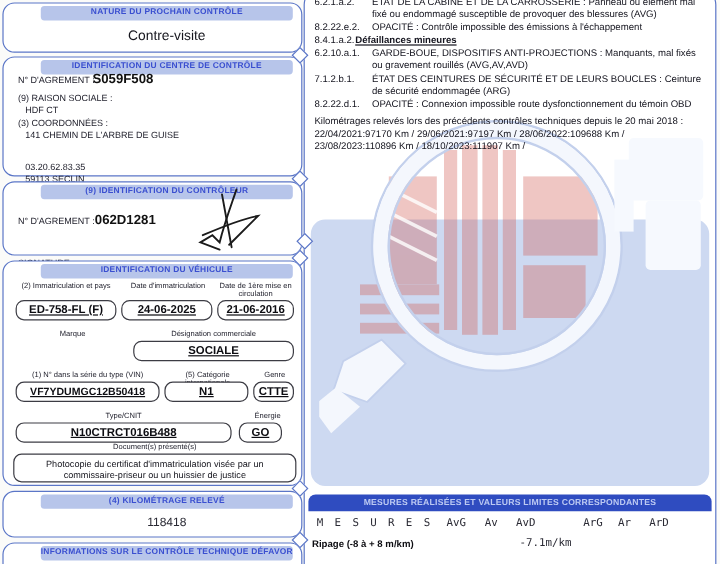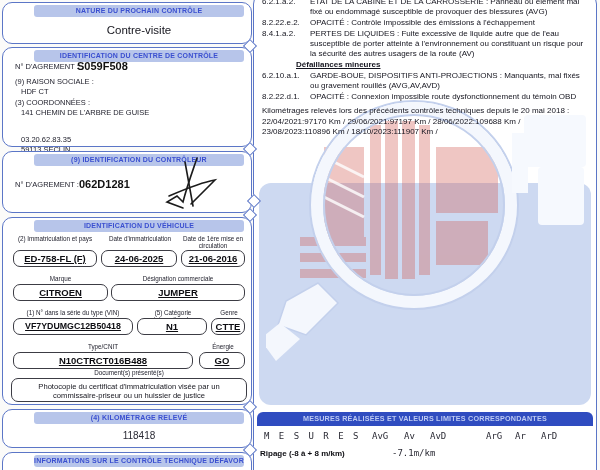--- a/index.html
+++ b/index.html
@@ -44,21 +44,21 @@
   .bluezone{position:absolute;top:192px;left:5px;right:5px;height:222px;background:#cdd9f1;
             border-radius:12px;z-index:1;}
   .watermark{position:absolute;top:96px;left:12px;z-index:2;}
 
   .mesures-bar{position:absolute;top:421px;left:3px;right:3px;height:14px;background:#2f4cc0;
                border-radius:6px 6px 0 0;text-align:center;font-size:7.2px;font-weight:bold;
                color:#bcc9f2;line-height:14px;letter-spacing:.2px;z-index:3;}
   .mono{font-family:"DejaVu Sans Mono",monospace;}
   .mes-col{position:absolute;font-size:9px;color:#2a2a34;}
   .ripage-lbl{position:absolute;font-size:8px;font-weight:bold;color:#0d0d12;}
-  .ripage-val{position:absolute;font-size:9px;color:#2a2a34;}
+  .ripage-val{position:absolute;font-size:9px;color:#2a2a34;margin-left:41px;}
 
   .sig-wrap{position:absolute;}
 </style>
 </head>
 <body>
 
 <div class="page">
 
   <div class="right-panel">
 
@@ -106,31 +106,34 @@
     <span class="defect-text">ÉTAT DE LA CABINE ET DE LA CARROSSERIE : Panneau ou élément mal fixé ou endommagé susceptible de provoquer des blessures (AVG)</span>
   </div>
 
   <div class="defect-row">
     <span class="defect-code">8.2.22.e.2.</span>
     <span class="defect-text">OPACITÉ : Contrôle impossible des émissions à l'échappement</span>
   </div>
 
   <div class="defect-row">
     <span class="defect-code">8.4.1.a.2.</span>
-    <span class="defect-text">PERTES DE LIQUIDES : Fuite excessive de liquide autre que de l'eau susceptible de porter atteinte à l'environnement ou constituant un risque pour la sécurité des autres usagers de la route (AV)</span>
   </div>
 </div>
       <div class="mineures-title">Défaillances mineures</div>
       <div id="mineures-list">
 
   <div class="defect-row">
     <span class="defect-code">6.2.10.a.1.</span>
     <span class="defect-text">GARDE-BOUE, DISPOSITIFS ANTI-PROJECTIONS : Manquants, mal fixés ou gravement rouillés (AVG,AV,AVD)</span>
   </div>
 
+  <div class="defect-row">
+    <span class="defect-code">7.1.2.b.1.</span>
+    <span class="defect-text">ÉTAT DES CEINTURES DE SÉCURITÉ ET DE LEURS BOUCLES : Ceinture de sécurité endommagée (ARG)</span>
+  </div>
 
   <div class="defect-row">
     <span class="defect-code">8.2.22.d.1.</span>
     <span class="defect-text">OPACITÉ : Connexion impossible route dysfonctionnement du témoin OBD</span>
   </div>
 </div>
       <div class="kilometrages">Kilométrages relevés lors des précédents contrôles techniques depuis le 20 mai 2018 : 22/04/2021:97170 Km / 29/06/2021:97197 Km / 28/06/2022:109688 Km / 23/08/2023:110896 Km / 18/10/2023:111907 Km /</div>
     </div>
 
     <div class="mesures-bar">MESURES RÉALISÉES ET VALEURS LIMITES CORRESPONDANTES</div>
@@ -181,34 +184,33 @@
 
     <div class="fld-lbl" style="left:10px;top:18px;width:84px;">(2) Immatriculation et pays</div>
     <div class="fld-lbl" style="left:98px;top:18px;width:78px;">Date d'immatriculation</div>
     <div class="fld-lbl" style="left:178px;top:18px;width:64px;">Date de 1ère mise en circulation</div>
     <div class="fld-box" style="left:10px;top:32px;width:84px;">ED-758-FL (F)</div>
     <div class="fld-box" style="left:98px;top:32px;width:76px;">24-06-2025</div>
     <div class="fld-box" style="left:178px;top:32px;width:64px;">21-06-2016</div>
 
     <div class="fld-lbl" style="left:10px;top:58px;width:95px;">Marque</div>
     <div class="fld-lbl" style="left:108px;top:58px;width:134px;">Désignation commerciale</div>
-    <div class="fld-box" style="left:10px;top:66px;width:95px;">CITROEN</div>
-    <div class="fld-box" style="left:108px;top:66px;width:134px;">JUMPER</div>
+    <div class="fld-box" style="left:108px;top:66px;width:134px;">SOCIALE</div>
 
     <div class="fld-lbl" style="left:10px;top:92px;width:120px;">(1) N° dans la série du type (VIN)</div>
     <div class="fld-lbl" style="left:133px;top:92px;width:74px;">(5) Catégorie internationale</div>
     <div class="fld-lbl" style="left:210px;top:92px;width:32px;">Genre</div>
     <div class="fld-box" style="left:10px;top:100px;width:120px;font-size:8.8px;">VF7YDUMGC12B50418</div>
     <div class="fld-box" style="left:134px;top:100px;width:70px;">N1</div>
     <div class="fld-box" style="left:208px;top:100px;width:34px;">CTTE</div>
 
     <div class="fld-lbl" style="left:10px;top:126px;width:180px;">Type/CNIT</div>
     <div class="fld-lbl" style="left:198px;top:126px;width:44px;">Énergie</div>
     <div class="fld-box" style="left:10px;top:134px;width:180px;">N10CTRCT016B488</div>
-    <div class="fld-box" style="left:196px;top:134px;width:46px;">GO</div>
+    <div class="fld-box" style="left:196px;top:134px;width:36px;">GO</div>
 
     <div class="fld-lbl" style="left:10px;top:152px;width:232px;">Document(s) présenté(s)</div>
     <div class="doc-box" style="left:8px;top:160px;width:236px;height:24px;">Photocopie du certificat d'immatriculation visée par un commissaire-priseur ou un huissier de justice</div>
   </section>
 
   <section class="panel" style="top:409px;height:39px;">
     <div class="panel-title">(4) KILOMÉTRAGE RELEVÉ</div>
     <div style="text-align:center;margin-top:6px;font-size:10px;color:#2a2a34;">118418</div>
   </section>
 

